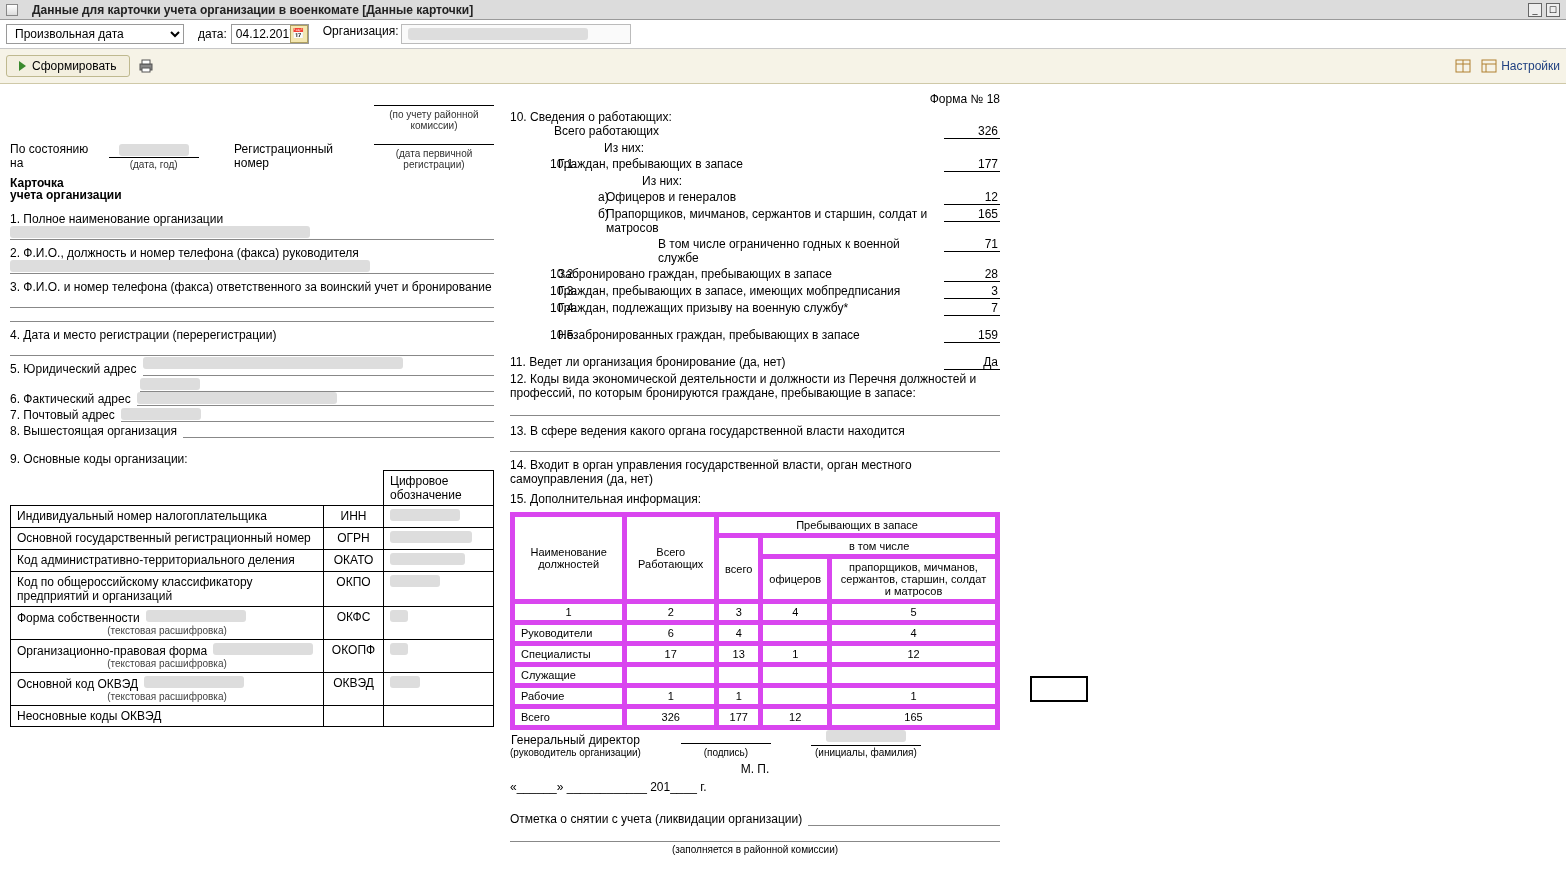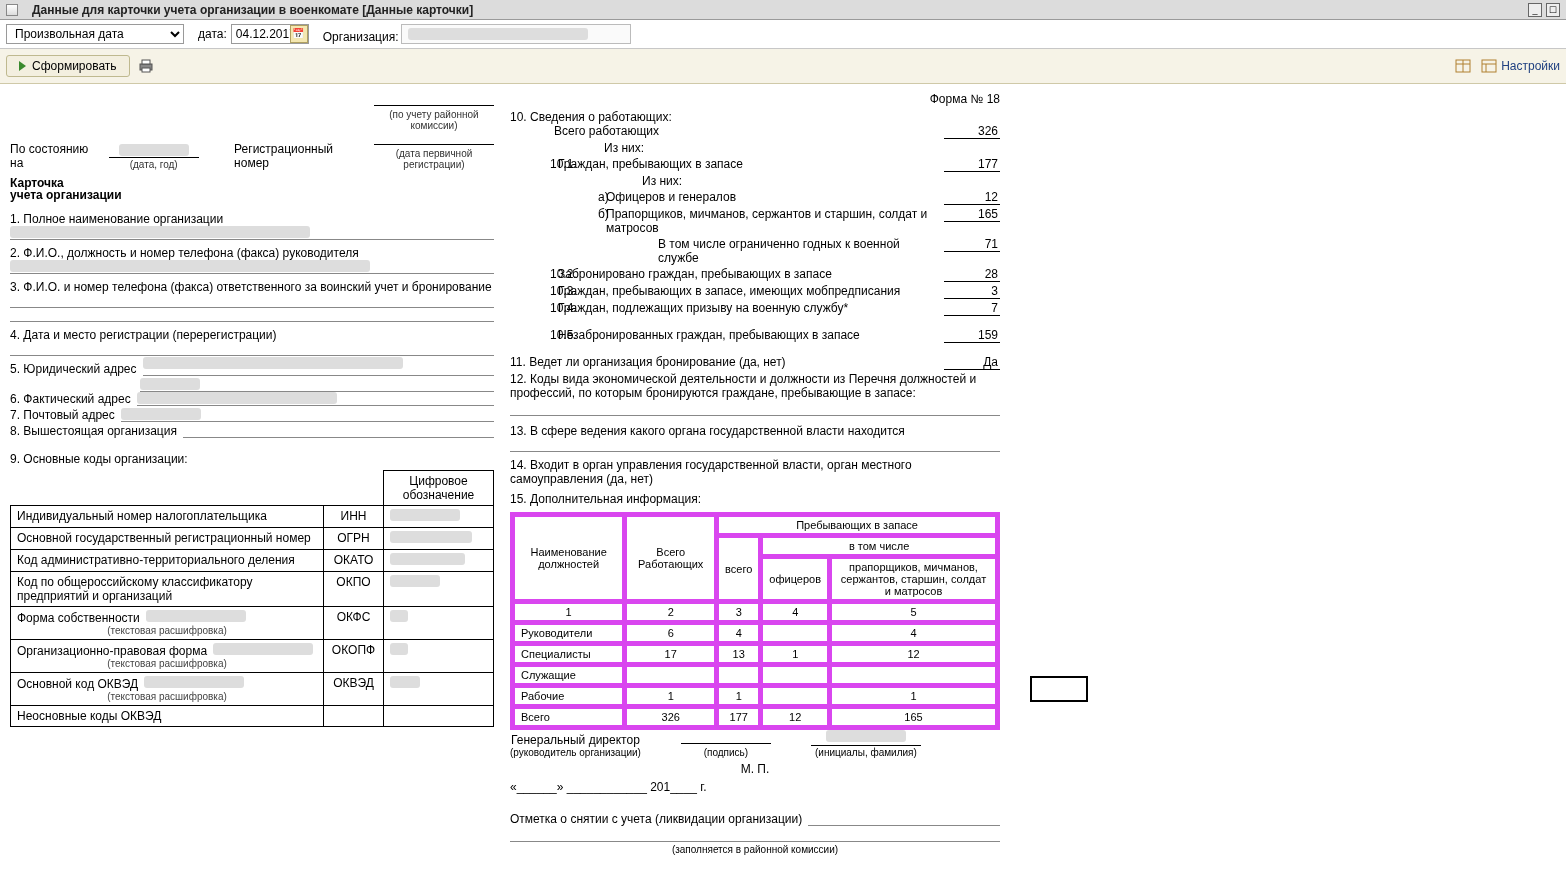--- a/index.html
+++ b/index.html
@@ -41,21 +41,21 @@
   .col-right{width:490px}
   .u{border-bottom:1px solid #000;min-height:14px;display:inline-block}
   .small-note{font-size:10px;color:#333;text-align:center;display:block}
   .row{display:flex;align-items:flex-end;gap:6px;margin-bottom:2px}
   .field-line{border-bottom:1px solid #888;height:14px;flex:1}
   .redacted{background:#ddd;border-radius:3px;height:12px;display:inline-block;filter:blur(0.3px)}
   .card-title{font-weight:bold;margin:6px 0 2px 0}
   .form-no{text-align:right;margin-bottom:4px}
   table.codes{border-collapse:collapse;width:100%;margin-top:4px}
   table.codes td,table.codes th{border:1px solid #000;padding:3px 6px;vertical-align:top}
-  table.codes th{font-weight:normal;text-align:center}
+  table.codes th{font-weight:normal;text-align:left}
   .codes .abbr{width:60px;text-align:center}
   .codes .val{width:110px}
   .text-decode{font-size:10px;color:#444;text-align:center;display:block}
   .numline{display:flex;justify-content:flex-end;border-bottom:1px solid #000;min-width:56px;padding:0 2px}
   .stat-row{display:flex;align-items:flex-start;gap:8px;margin-bottom:2px}
   .stat-row .lbl{flex:1}
   .stat-row .idx{width:36px}
   table.pos{border-collapse:collapse;width:100%;margin-top:6px}
   table.pos th,table.pos td{border:5px solid #d946ef;padding:2px 6px;font-size:11px;text-align:center}
   table.pos th{font-weight:normal}
@@ -84,21 +84,21 @@
   <select style="width:178px">
     <option>Произвольная дата</option>
   </select>
   <div style="display:flex;align-items:center;gap:4px">
     <span class="label">дата:</span>
     <span class="date-field">
       <input type="text" value="04.12.2017" style="">
       <span class="date-btn">📅</span>
     </span>
   </div>
-  <div style="display:flex;align-items:flex-end;gap:2px">
+  <div style="display:flex;align-items:flex-start;gap:2px">
     <span class="label">Организация:</span>
     <span class="org-input">
       <span class="redacted" style="width:180px"></span>
     </span>
   </div>
 </div>
 
 <div class="toolbar">
   <div class="toolbar-left">
     <span class="btn">

